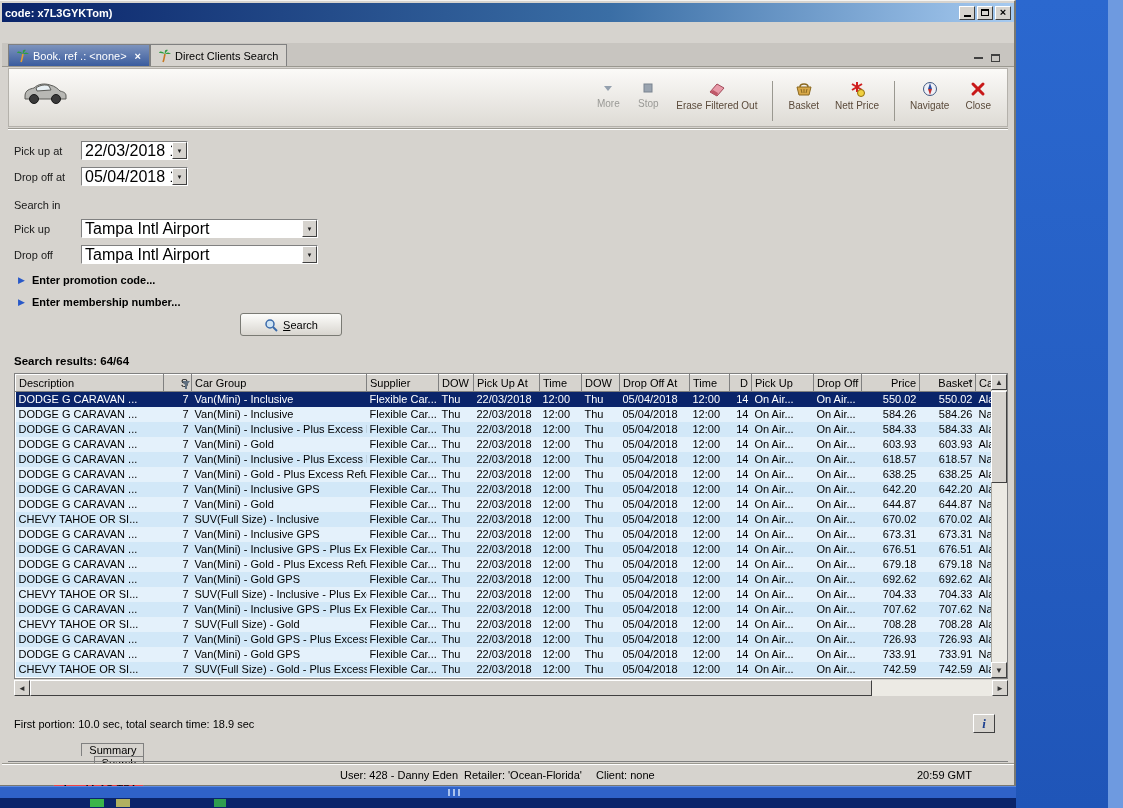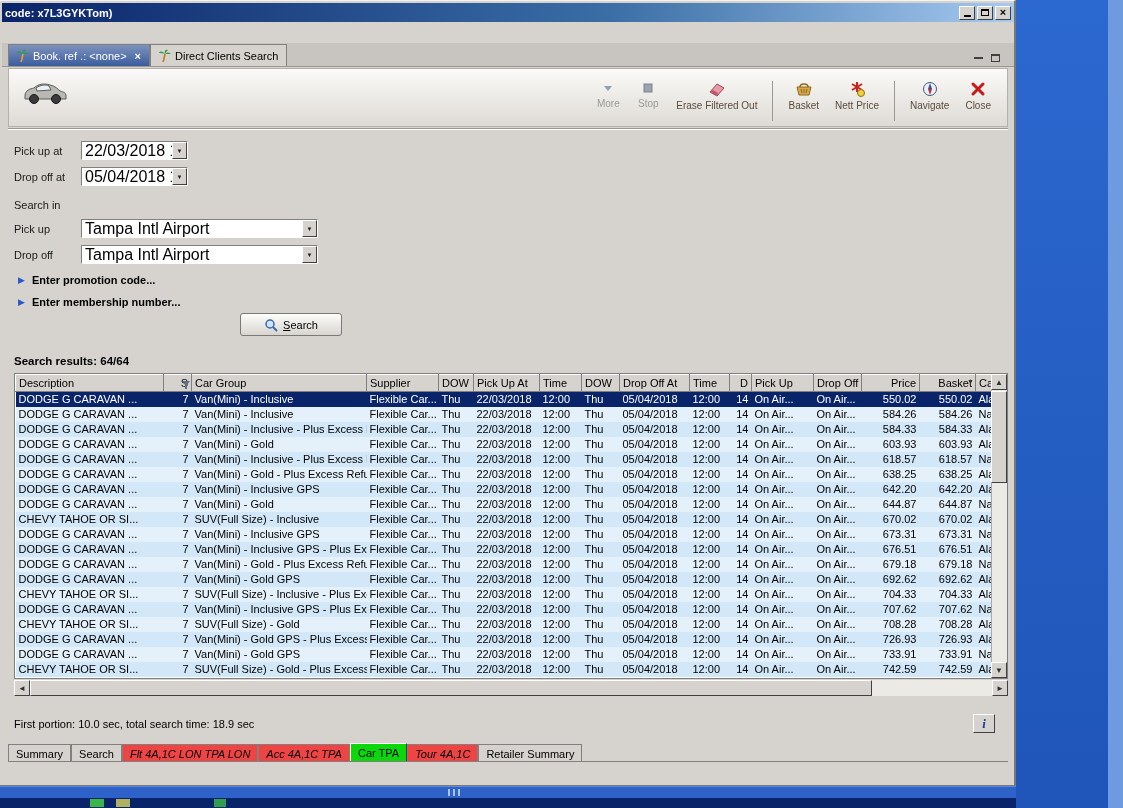--- a/index.html
+++ b/index.html
@@ -107,21 +107,21 @@
               border-color:#fff #404040 #404040 #fff; }
 
   .timing { left:14px; top:717px; font-size:11px; }
   .info-btn { left:973px; top:713px; width:22px; height:19px; background:#d6d3ce;
               border:1px solid; border-color:#fff #404040 #404040 #fff;
               display:flex; align-items:center; justify-content:center;
               color:#1c3f8f; font-weight:bold; font-style:italic;
               font-family:"Liberation Serif", serif; font-size:13px; }
 
   
-  .bottom-tabs { left:8px; top:742px; height:19px; display:flex; align-items:flex-end; position:absolute; }
+  .bottom-tabs { left:8px; top:742px; height:19px; display:flex; align-items:flex-end; position:absolute;flex-direction:column; }
   .btab { height:18px; padding:0 7px; display:flex; align-items:center;
           border:1px solid #808080; border-bottom:none; background:#d6d3ce;
           font-size:11px; white-space:nowrap; }
   .btab.green { background:#ef4444;font-style:italic; }
   .btab.bright { background:#0ad80a; }
   .btab.active { height:19px; border-color:#fff #404040 transparent #fff; }
 
   .btabs-base { left:8px; top:760px; width:1000px; height:1px; background:#808080; }
 
   
@@ -692,20 +692,26 @@
       <div class="btab">Summary</div>
       <div class="btab">Search</div>
       <div class="btab green">Flt 4A,1C LON TPA LON</div>
       <div class="btab green">Acc 4A,1C TPA</div>
       <div class="btab bright active">Car TPA</div>
       <div class="btab green">Tour 4A,1C</div>
       <div class="btab">Retailer Summary</div>
     </div>
     <div class="abs btabs-base"></div>
 
+    <div class="abs statusbar">
+      <span style="left:338px;">User: 428 - Danny Eden</span>
+      <span style="left:462px;">Retailer: 'Ocean-Florida'</span>
+      <span style="left:594px;">Client: none</span>
+      <span style="right:42px;">20:59 GMT</span>
+    </div>
   </div>
 
   <div class="abs dock-bar">
     <span class="grip">
         <i></i>
         <i></i>
         <i></i>
       </span>
   </div>
 

